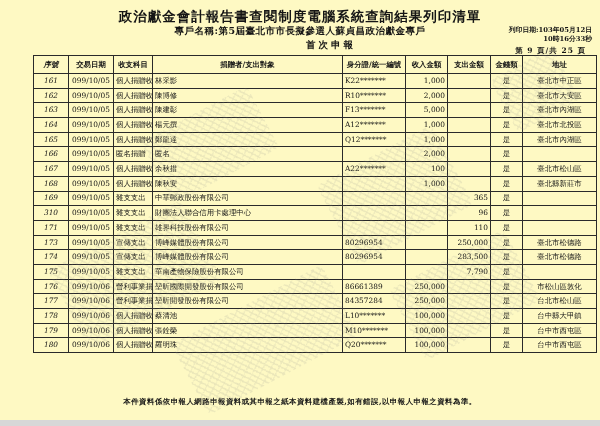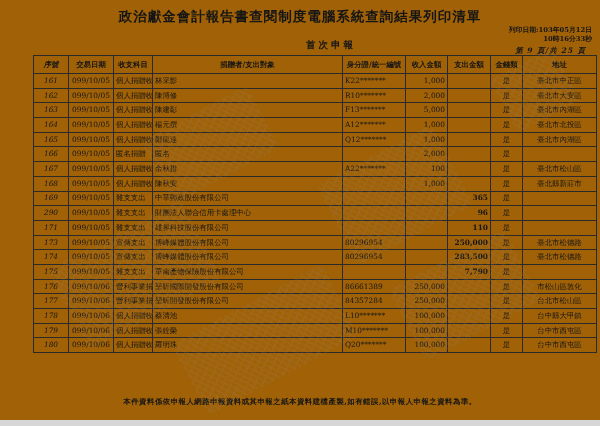--- a/index.html
+++ b/index.html
@@ -1,17 +1,17 @@
 <!DOCTYPE html>
 <html><head>
 <meta charset="utf-8">
 <style>
   html,body{margin:0;padding:0;background:#e9e9e9;}
   .page{
-    position:relative;width:600px;height:426px;background:#a16207;
+    position:relative;width:600px;height:426px;background:#fef9c3;
     font-family:"DejaVu Serif","Liberation Serif",serif;color:#151515;
     overflow:hidden;margin:0 auto;
   }
   .title{
     position:absolute;top:8px;left:0;width:100%;text-align:center;
     font-size:13.5px;font-weight:bold;letter-spacing:1px;
   }
   .subtitle{
     position:absolute;top:25px;left:0;width:100%;text-align:center;
     font-size:9.5px;font-weight:bold;letter-spacing:0.5px;
@@ -19,41 +19,41 @@
   .report-type{
     position:absolute;top:39px;left:0;width:100%;text-align:center;
     font-size:9.5px;font-weight:bold;letter-spacing:3px;padding-left:31px;
   }
   .meta{
     position:absolute;top:26px;right:8px;text-align:right;
     font-size:6.8px;line-height:1.35;font-weight:bold;margin-left:20px;
   }
   .page-info{
     position:absolute;top:46px;right:14px;text-align:right;
-    font-size:7.5px;font-weight:bold;letter-spacing:1px;font-style:italic;
+    font-size:7.5px;font-weight:bold;letter-spacing:1px;
   }
   table.report{
     position:absolute;left:33px;top:55px;width:562px;
     border-collapse:collapse;table-layout:fixed;
     border:1.6px solid #1a1a1a;
   }
   table.report th,table.report td{
     border:1px solid #2a2a2a;
     font-size:7.4px;line-height:1.05;padding:0 2px;
     overflow:hidden;white-space:nowrap;height:13.7px;
     font-family:"DejaVu Serif","Liberation Serif",serif;
   }
   table.report th{height:17px;font-weight:bold;text-align:center;padding:0 1px;}
   .col-no{width:32px;text-align:center;font-style:italic;}
   .col-date{width:42px;text-align:center;}
   .col-category{width:36px;text-align:left;padding:0 1px;}
   .col-party{width:187px;text-align:left;padding-left:6px;}
   .col-id{width:60px;text-align:left;padding-left:4px;}
   .col-income{width:39px;text-align:right;padding-right:4px;margin-top:16px;}
-  .col-expense{width:40px;text-align:right;padding-right:4px;font-weight:bold;}
+  .col-expense{width:40px;text-align:right;padding-right:4px;}
   .col-monetary{width:29px;text-align:center;}
   .col-address{width:71px;text-align:center;}
   td.col-monetary{border-left:1.6px solid #1a1a1a;}
   .footer-note{
     position:absolute;top:397px;left:0;width:100%;text-align:center;
     font-size:7.4px;font-weight:bold;letter-spacing:0.5px;
   }
   
   .stamp{
     position:absolute;opacity:.16;pointer-events:none;
@@ -70,20 +70,21 @@
   .scan-edge-bottom{
     position:absolute;left:0;bottom:0;width:100%;height:6px;background:#d7d7d7;
   }
 </style>
 </head>
 <body>
 
 <div class="page">
 
   <div class="title">政治獻金會計報告書查閱制度電腦系統查詢結果列印清單</div>
+  <div class="subtitle">專戶名稱:第5屆臺北市市長擬參選人蘇貞昌政治獻金專戶</div>
   <div class="report-type">首次申報</div>
 
   <div class="meta">
     <div>列印日期:103年05月12日</div>
     <div>10時16分33秒</div>
   </div>
   <div class="page-info">第 9 頁/共 25 頁</div>
 
   <table class="report">
     <thead>
@@ -193,21 +194,21 @@
           <td class="col-date">099/10/05</td>
           <td class="col-category">雜支支出</td>
           <td class="col-party">中華郵政股份有限公司</td>
           <td class="col-id"></td>
           <td class="col-income"></td>
           <td class="col-expense">365</td>
           <td class="col-monetary">是</td>
           <td class="col-address"></td>
         </tr>
         <tr>
-          <td class="col-no">290</td>
+          <td class="col-no">310</td>
           <td class="col-date">099/10/05</td>
           <td class="col-category">雜支支出</td>
           <td class="col-party">財團法人聯合信用卡處理中心</td>
           <td class="col-id"></td>
           <td class="col-income"></td>
           <td class="col-expense">96</td>
           <td class="col-monetary">是</td>
           <td class="col-address"></td>
         </tr>
         <tr>

